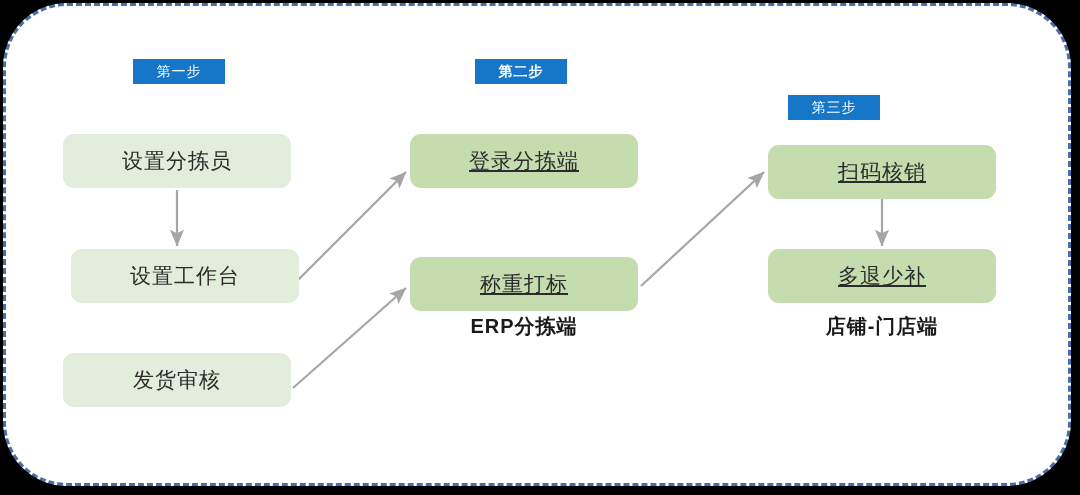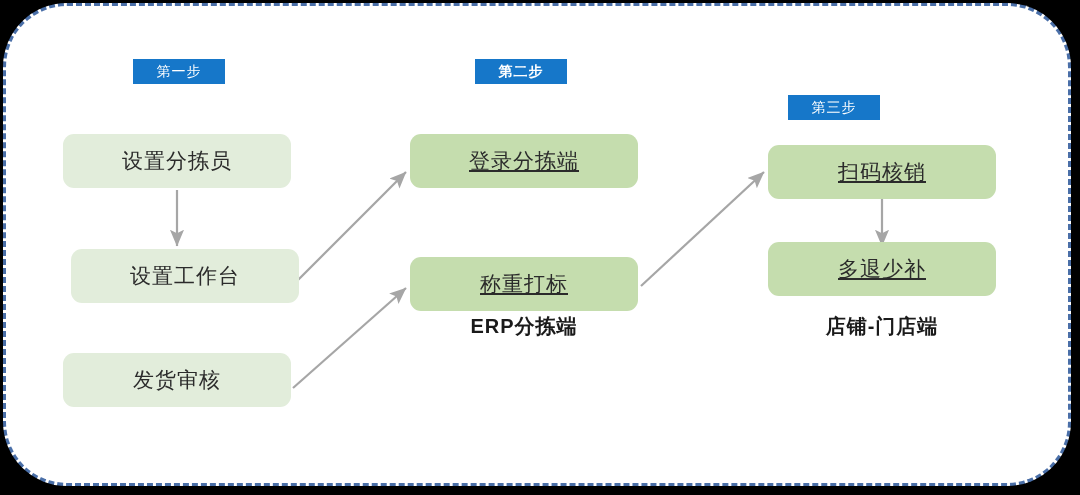--- a/index.html
+++ b/index.html
@@ -74,21 +74,21 @@
   }
   .node.shade-light { background: #E2EDDB; }
   .node.shade-deep  { background: #C5DDAE; text-decoration: underline; }
 
   #node-a1 { left: 63px;  top: 134px; }
   #node-a2 { left: 71px;  top: 249px; }
   #node-a3 { left: 63px;  top: 353px; }
   #node-b1 { left: 410px; top: 134px; }
   #node-b2 { left: 410px; top: 249px; margin-top: 8px; }
   #node-c1 { left: 768px; top: 145px; }
-  #node-c2 { left: 768px; top: 242px; }
+  #node-c2 { left: 768px; top: 249px; }
 
   
   .caption {
     position: absolute;
     width: 228px;
     text-align: center;
     color: #1a1a1a;
     font-size: 20px;
     white-space: nowrap;
     letter-spacing: 1px;

